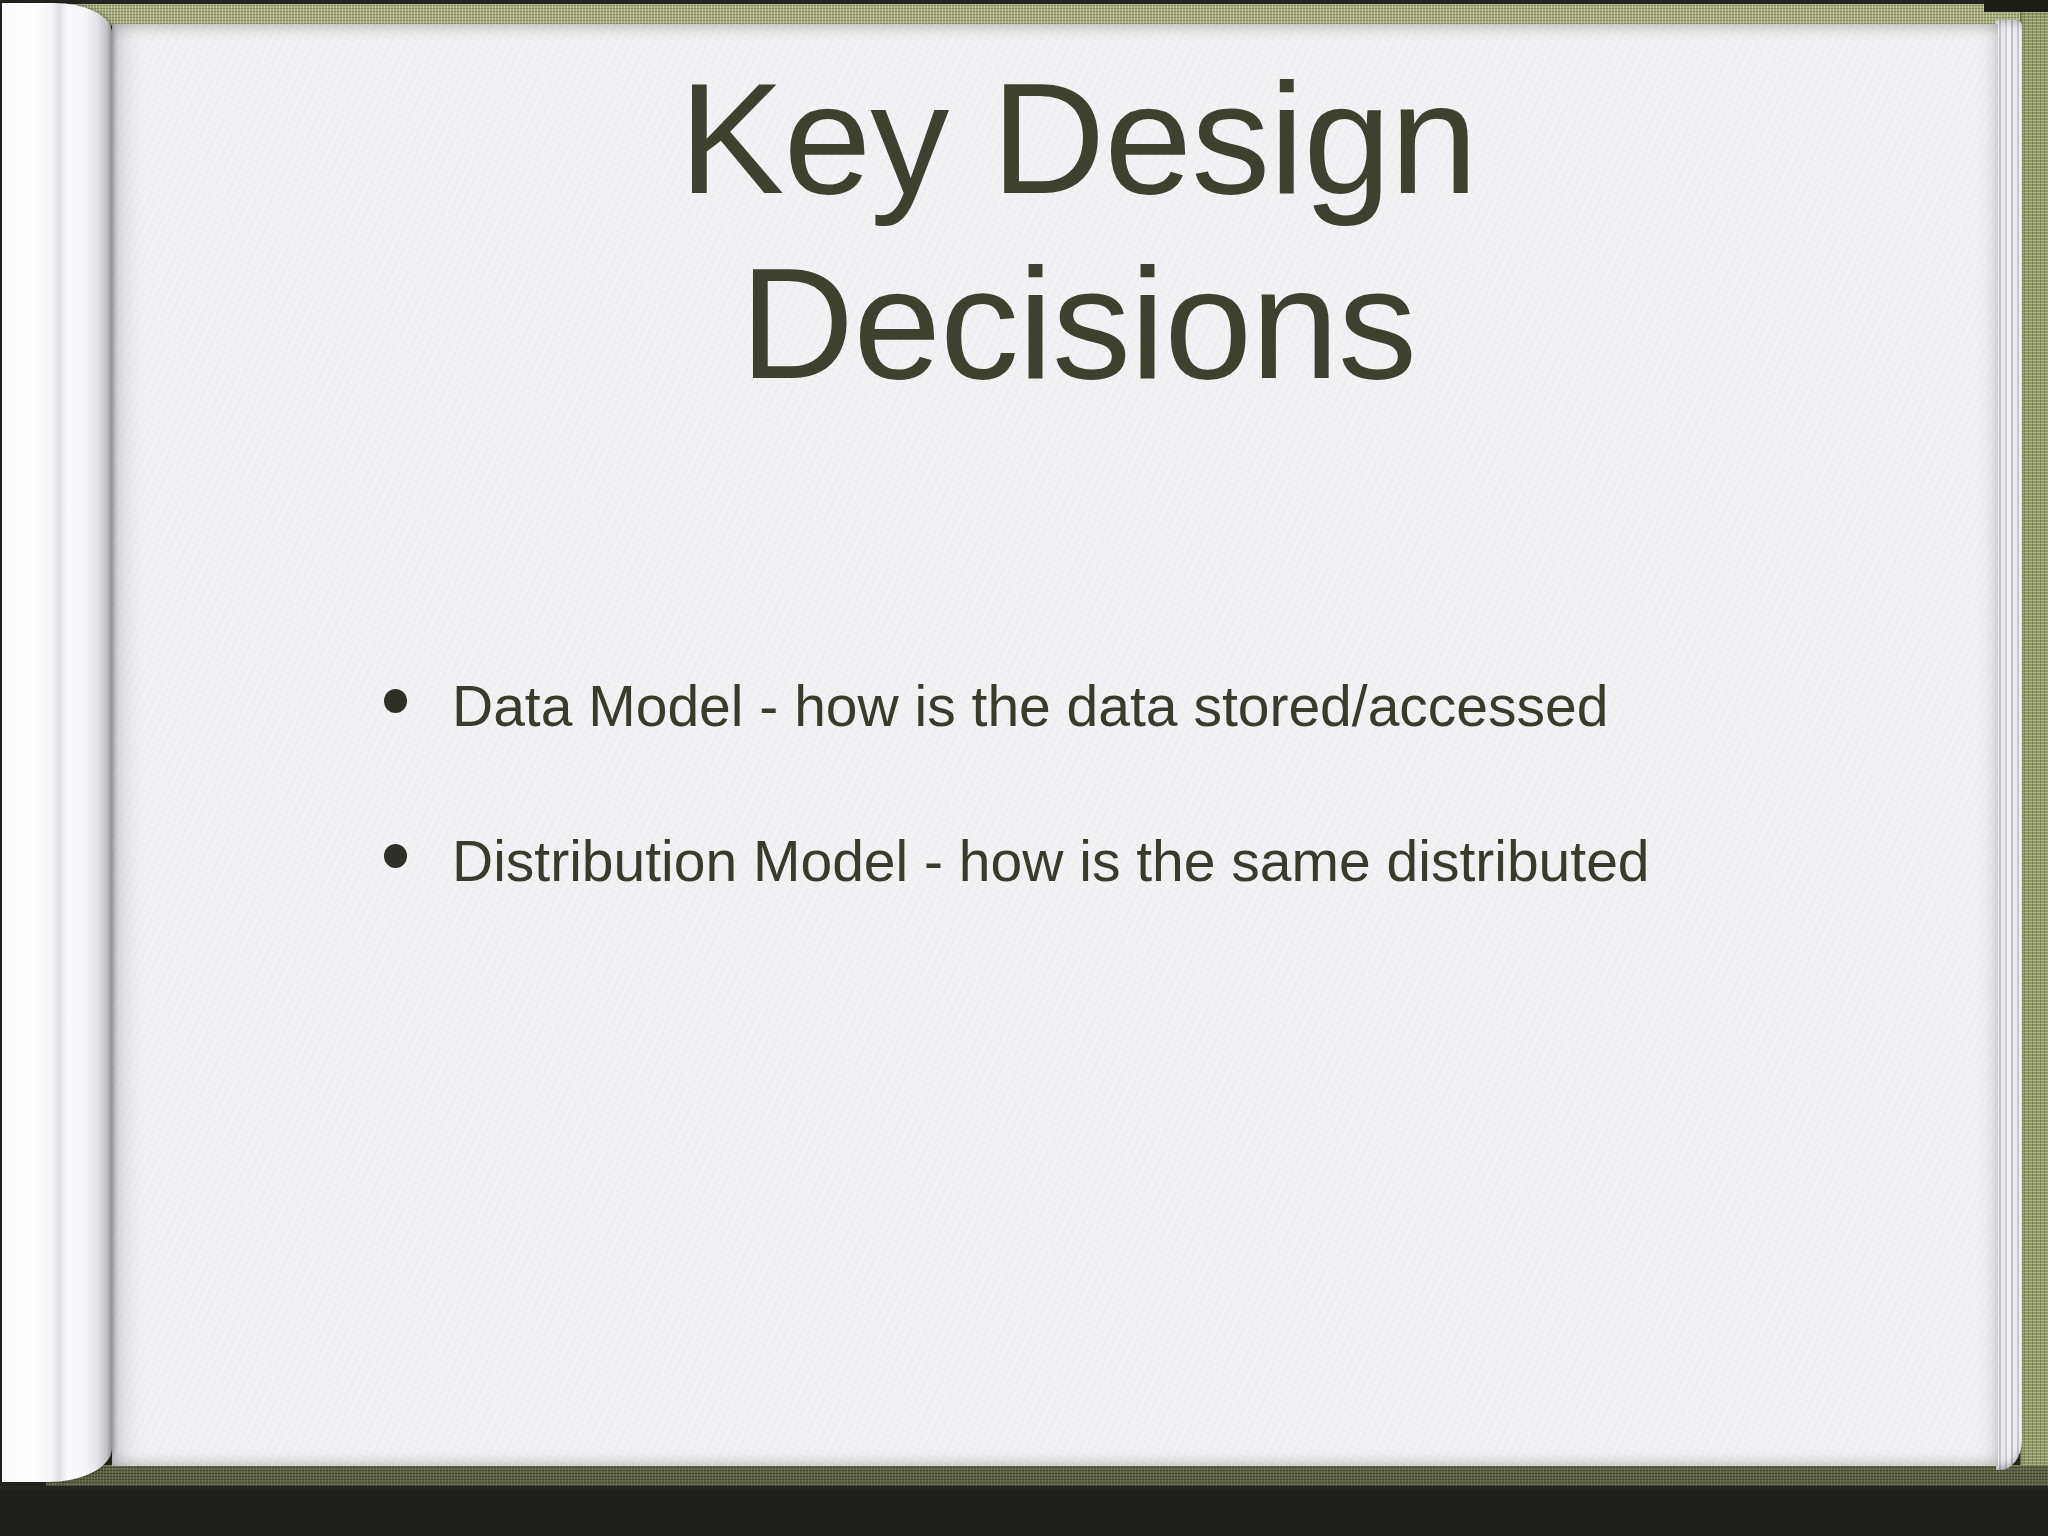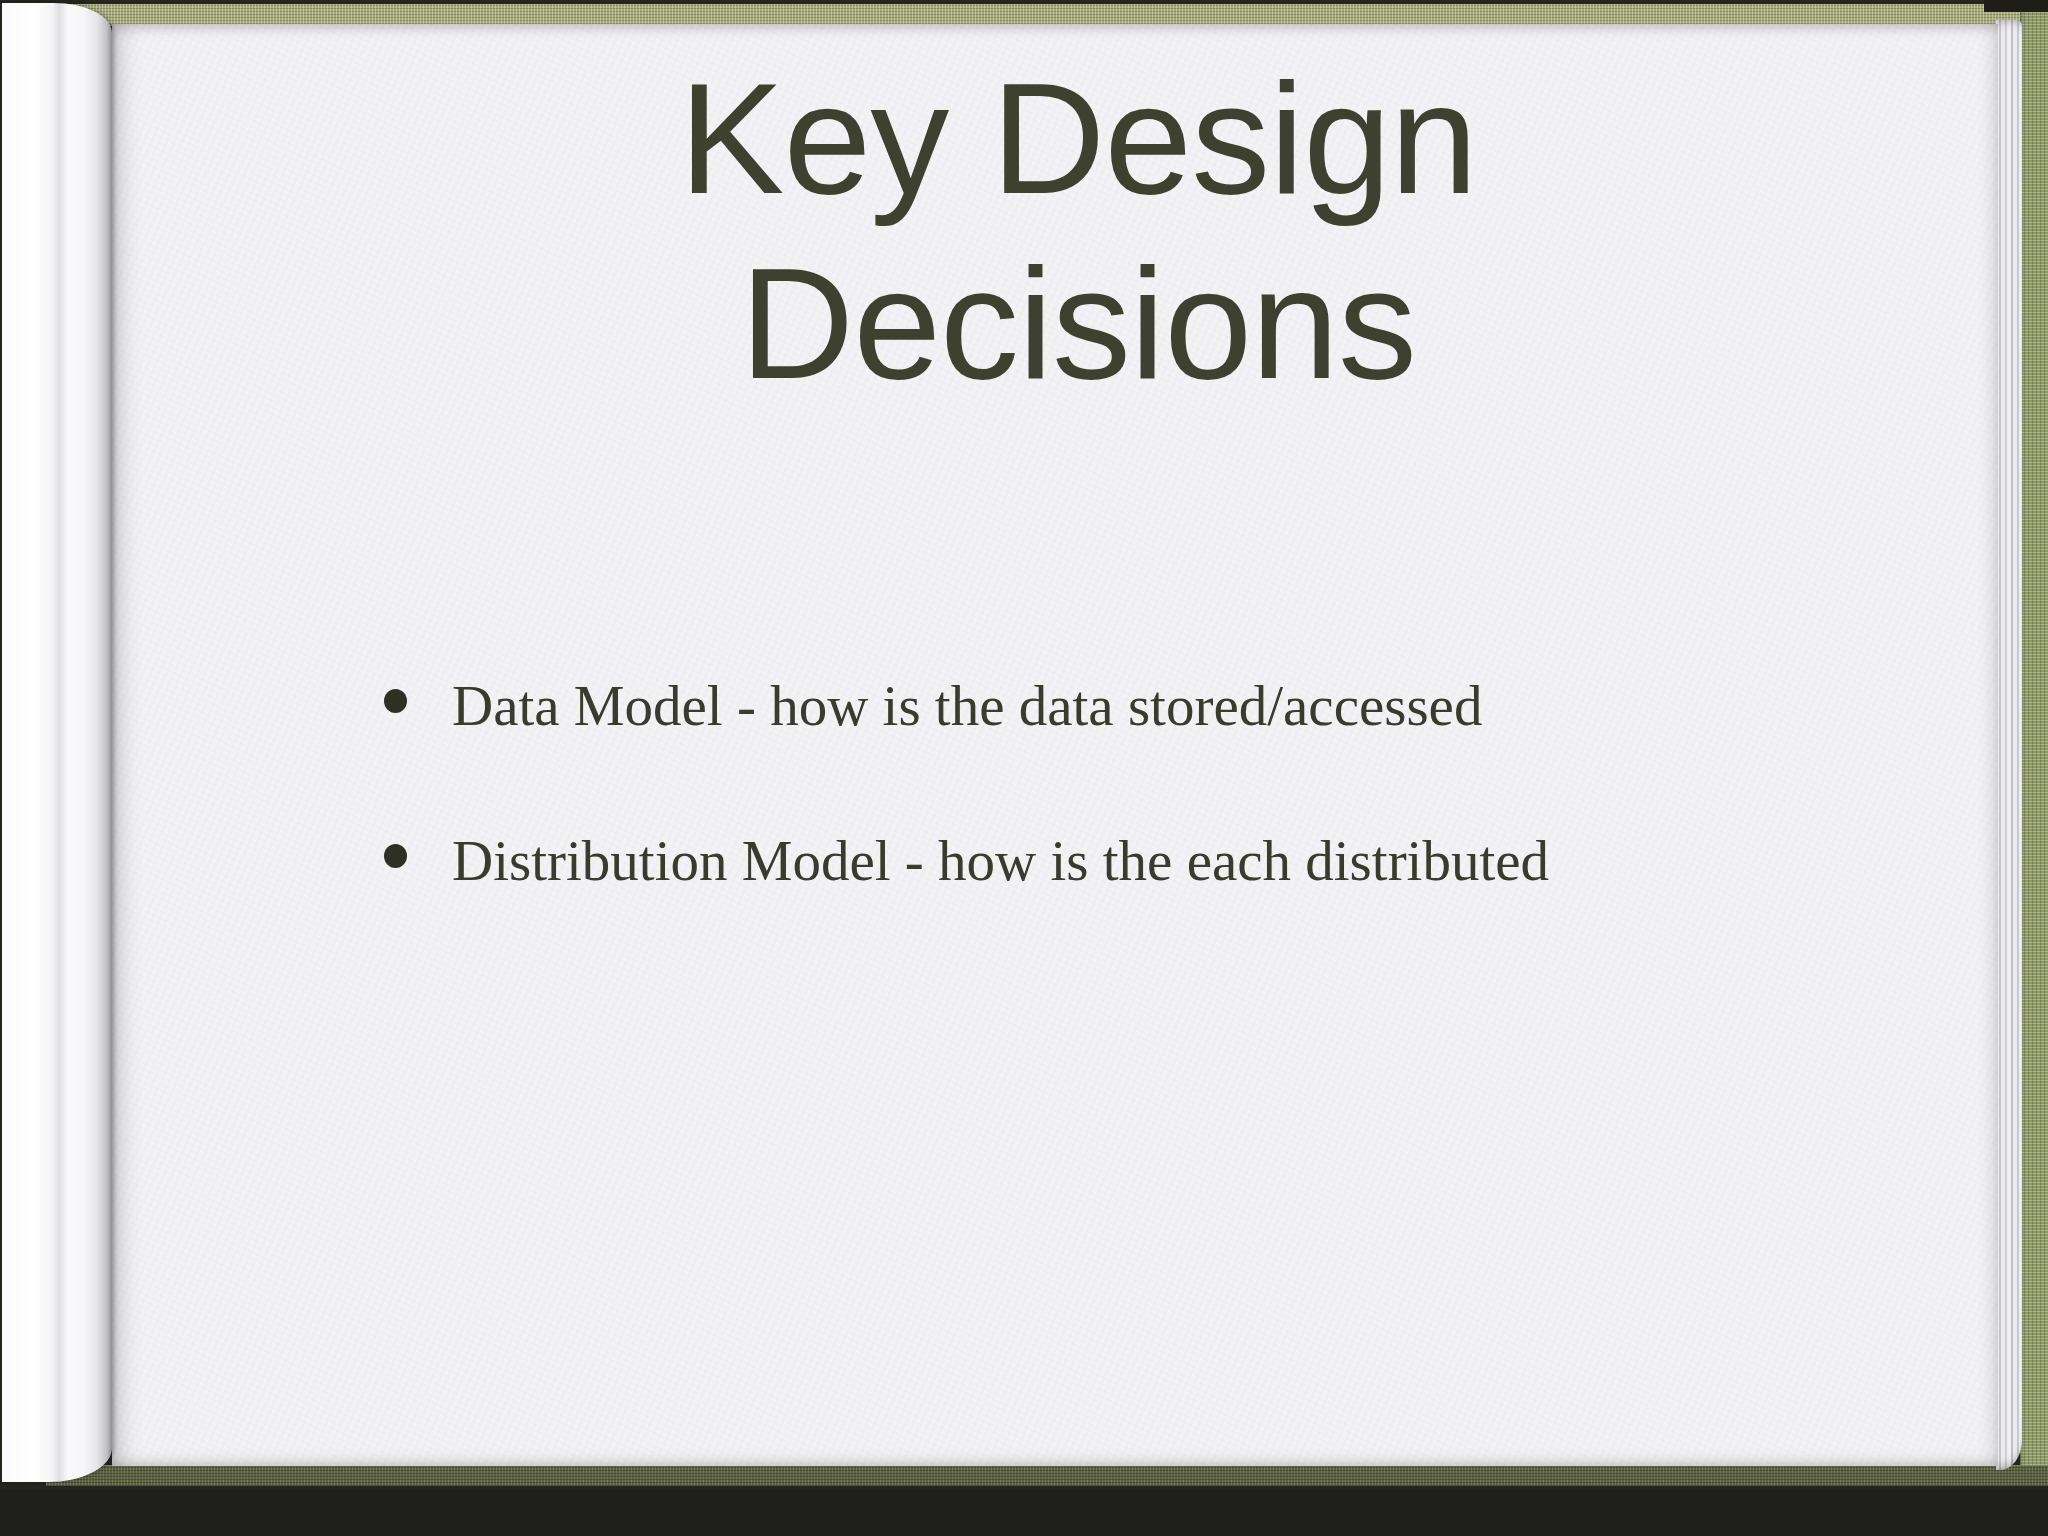--- a/index.html
+++ b/index.html
@@ -113,21 +113,20 @@
     line-height: 1.17;
     font-weight: 400;
     letter-spacing: -1px;
     color: #3f4130;
   }
 
   .bullets {
     list-style: none;
     margin: 252px 0 0 0;
     padding: 0 0 0 272px;
-    font-family: Liberation Serif, serif;
   }
 
   .bullets li {
     position: relative;
     max-width: 1460px;
     padding-left: 68px;
     margin-bottom: 78px;
     font-size: 57px;
     line-height: 1.35;
     color: #393b2c;
@@ -158,18 +157,18 @@
   <div class="main-page">
     <h1 class="title">Key Design Decisions</h1>
 
     <ul class="bullets">
       <li>
         <span class="dot"></span>
         <span>Data Model - how is the data stored/accessed</span>
       </li>
       <li>
         <span class="dot"></span>
-        <span>Distribution Model - how is the each distributed</span>
+        <span>Distribution Model - how is the same distributed</span>
       </li>
     </ul>
   </div>
 
 </div>
 
 </body></html>

